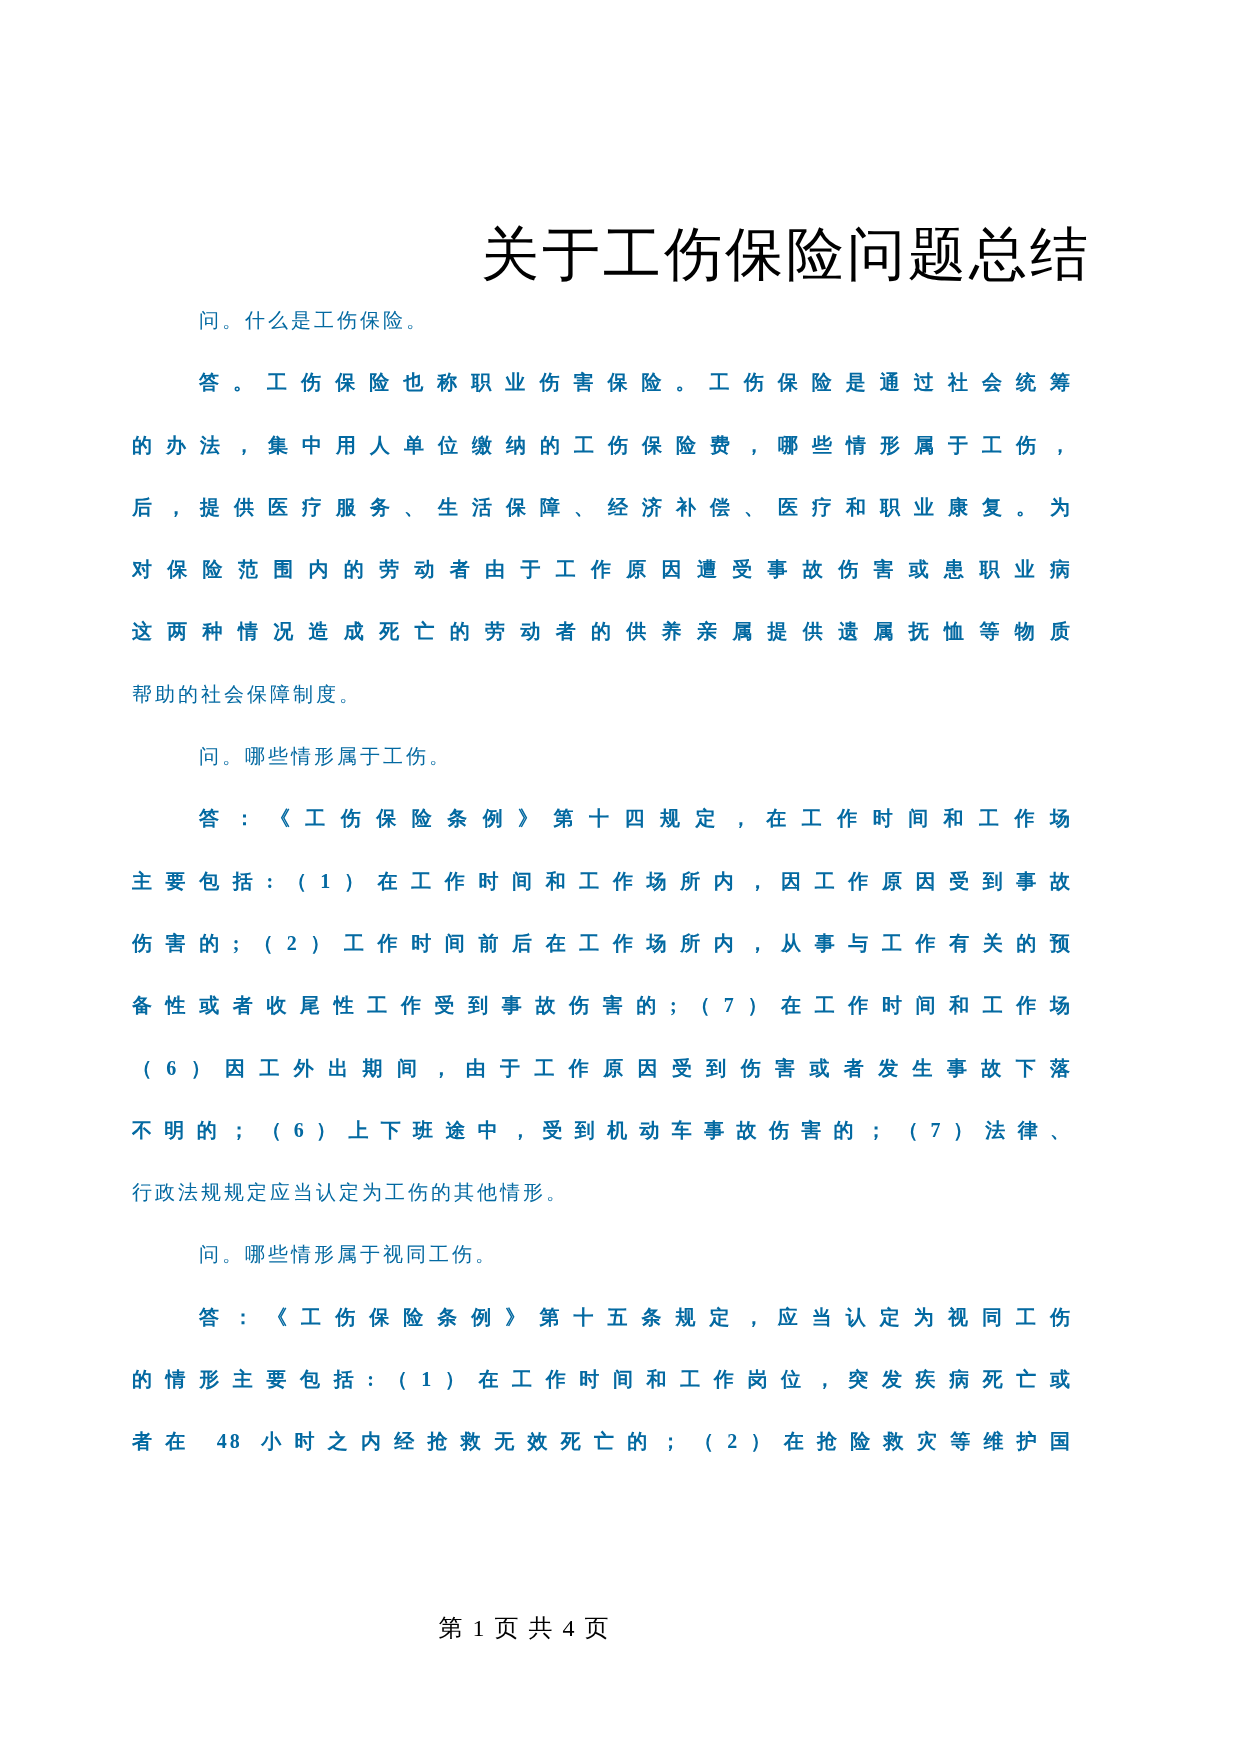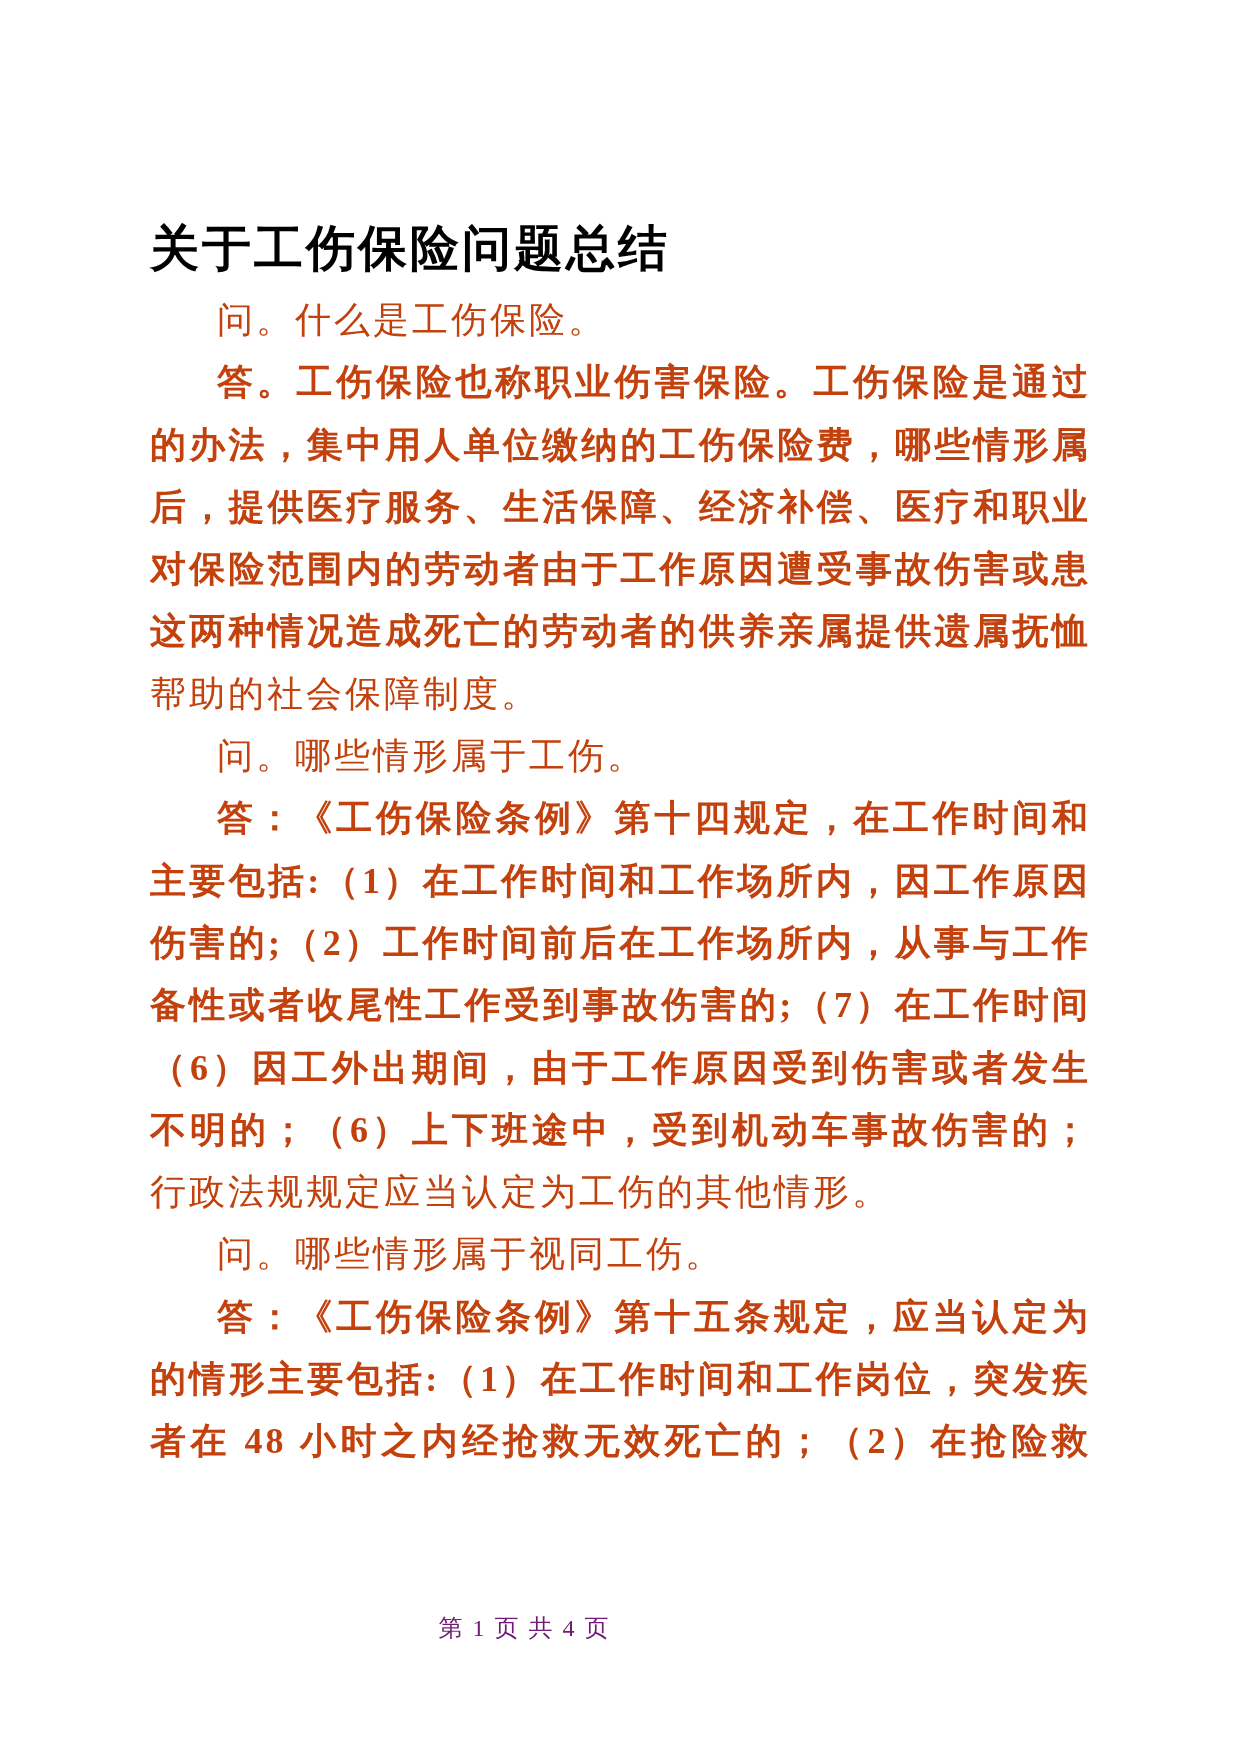--- a/index.html
+++ b/index.html
@@ -17,34 +17,34 @@
     height: 1754px;
     background: #ffffff;
     color: #000000;
     font-family: "Liberation Serif", "DejaVu Serif", serif;
   }
   .doc-title {
     position: absolute;
     top: 186px;
     left: 150px;
     width: 941px;
-    text-align: left;
-    font-size: 49px;
+    text-align: right;
+    font-size: 58px;
     line-height: 60px;
-    font-weight: bold;
+    font-weight: normal;
     letter-spacing: 3px;
     white-space: nowrap;
   }
   .doc-body {
     position: absolute;
     top: 289px;
-    left: 150px;
+    left: 132px;
     width: 941px;
-    font-size: 36px;
-    color: #c2410c;
+    font-size: 20px;
+    color: #0369a1;
   }
   .para { margin: 0; padding: 0; }
   .line {
     height: 62.3px;
     line-height: 62.3px;
     letter-spacing: 3px;
     overflow: hidden;
     white-space: nowrap;
     text-align: left;
   }
@@ -57,21 +57,21 @@
   .first { text-indent: 67px; }
   .doc-footer {
     position: absolute;
     top: 1608px;
     left: 0;
     width: 1049px;
     text-align: center;
     font-size: 24px;
     line-height: 40px;
     letter-spacing: 2px;
-    color: #701a75;
+    color: #000000;
   }
 </style>
 </head>
 <body>
 
 <div class="doc-page">
 
   <h1 class="doc-title">关于工伤保险问题总结</h1>
 
   <div class="doc-body">

